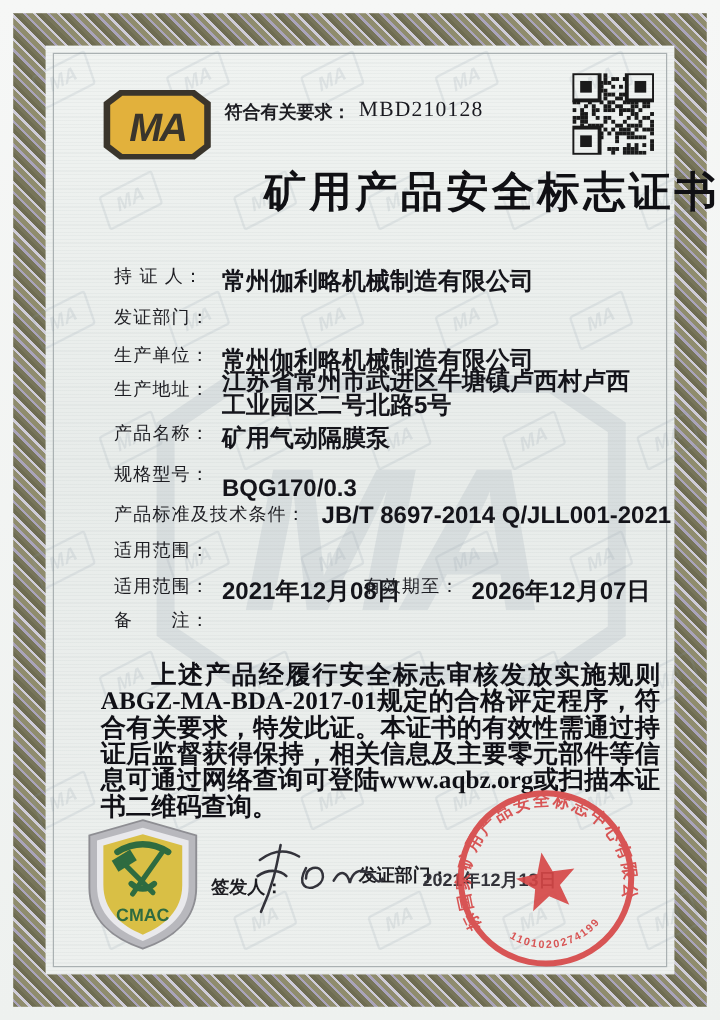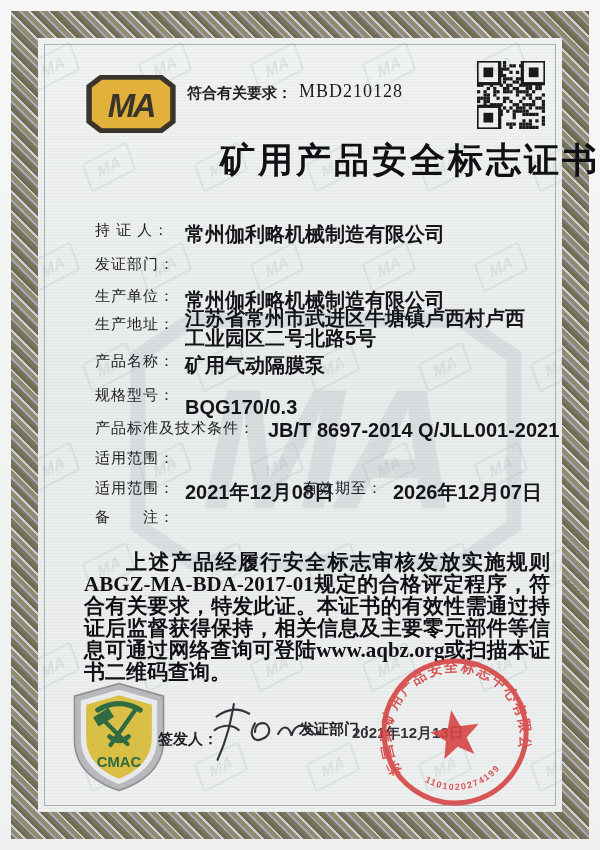--- a/index.html
+++ b/index.html
@@ -296,21 +296,21 @@
     <g stroke="#2e6b40" fill="none" stroke-linecap="round">
       <path d="M30,27 Q50,15 70,27" stroke-width="5"></path>
       <path d="M66,26 L42,60" stroke-width="4"></path>
       <rect x="27" y="29" width="17" height="10" transform="rotate(-32 35 34)" fill="#2e6b40" stroke="none"></rect>
       <path d="M35,36 L58,59" stroke-width="4"></path>
       <path d="M41,52 q9,8 18,0" stroke-width="4.5"></path>
     </g>
     <text x="50" y="81" text-anchor="middle" font-family="Liberation Sans, sans-serif" font-weight="900" font-size="14" fill="#2e6b40">CMAC</text>
   </svg>
 
-  <div class="foot-lbl" style="left:158px;top:730px">签发人：</div>
+  <div class="foot-lbl" style="left:176px;top:730px">签发人：</div>
 
   <svg class="sig" width="125" height="70" viewBox="0 0 130 70">
     <g stroke="#33333b" stroke-width="2.2" fill="none" stroke-linecap="round">
       <path d="M30,6 C27,22 24,40 13,64"></path>
       <path d="M12,19 C24,10 36,10 46,16"></path>
       <path d="M10,33 C20,26 30,28 35,33"></path>
       <path d="M52,26 C44,40 52,47 62,41 C70,36 67,24 58,26 C54,27 52,30 52,35"></path>
       <path d="M76,37 C82,26 88,30 90,39 C92,30 98,26 106,30 C112,33 112,41 119,36"></path>
     </g>
   </svg>

